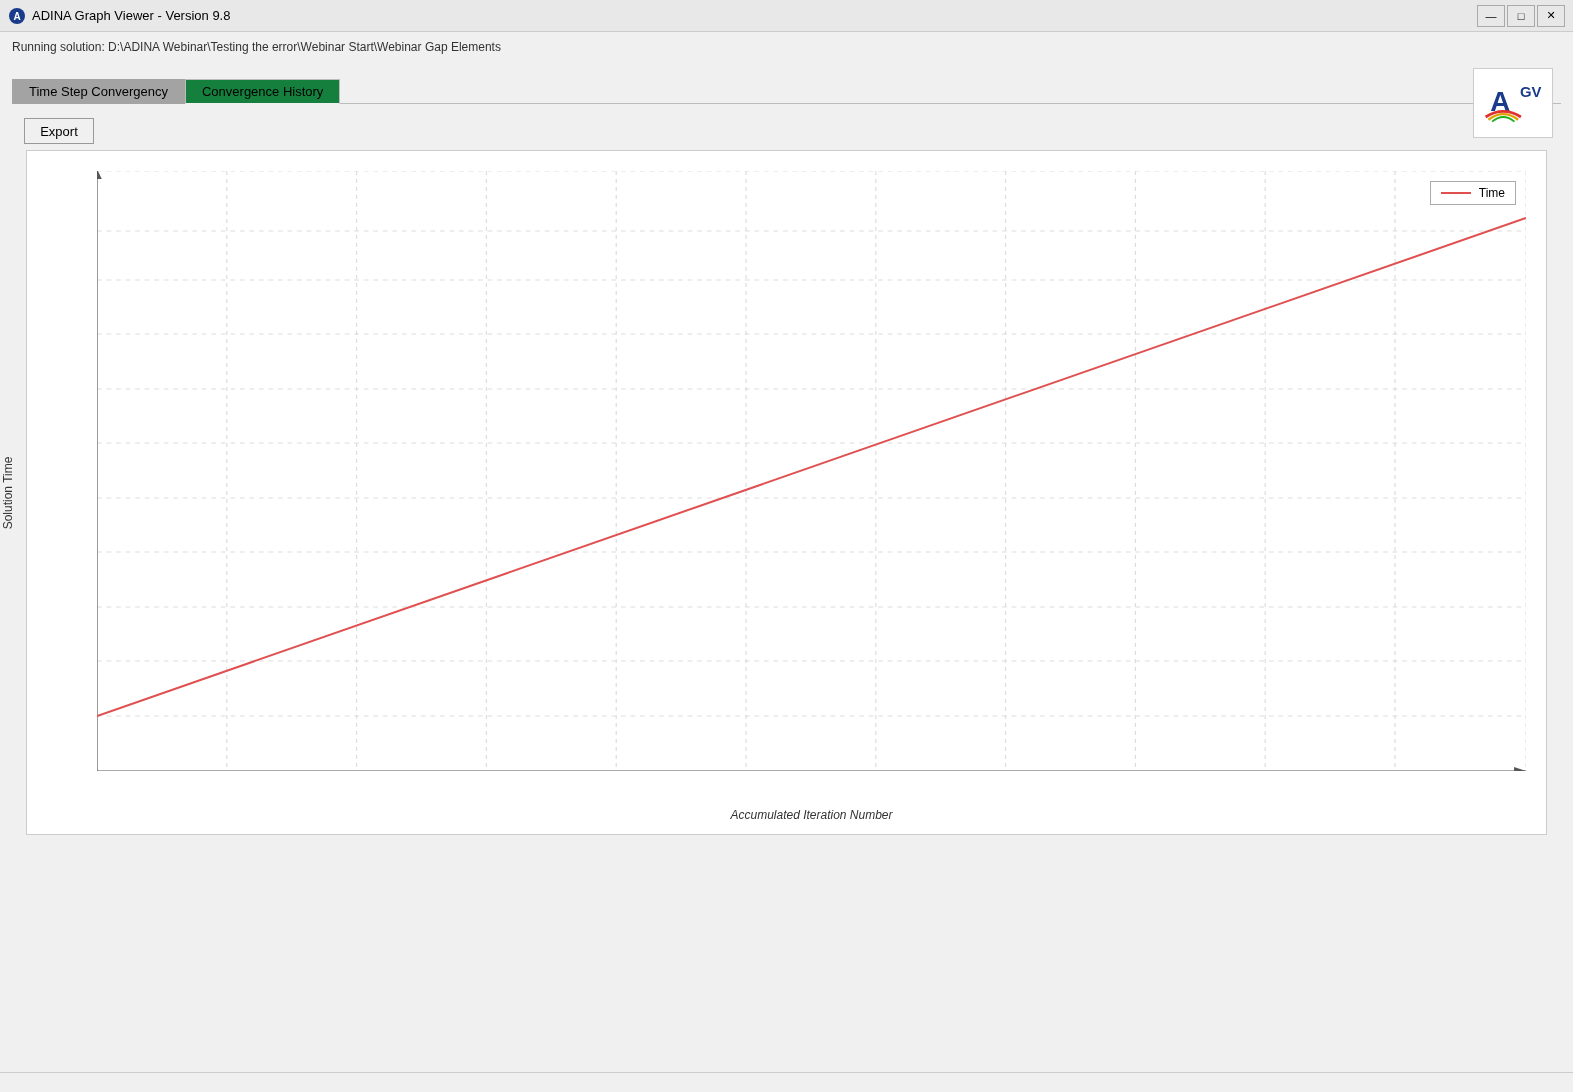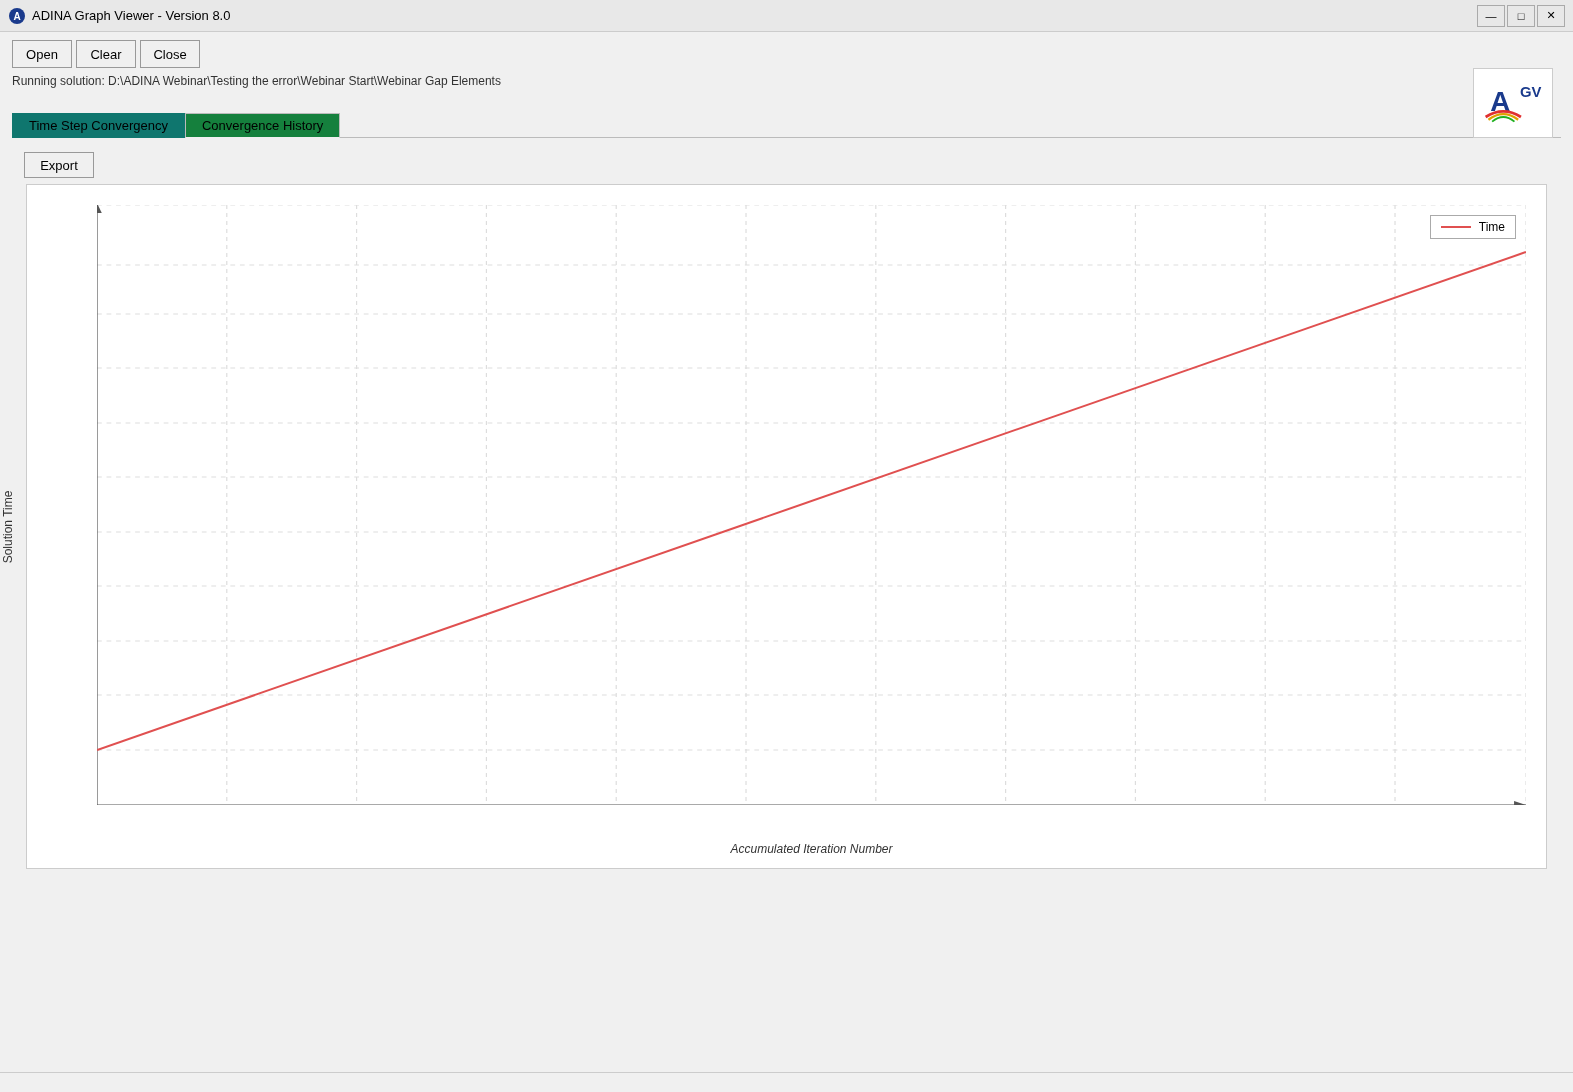--- a/index.html
+++ b/index.html
@@ -92,21 +92,21 @@
     .tabs {
       display: flex;
       border-bottom: 1px solid #bbb;
       margin-bottom: 0;
     }
     .tab {
       padding: 4px 16px;
       cursor: pointer;
       border: 1px solid transparent;
       font-size: 13px;
-      background: #0f766e;
+      background: #a3a3a3;
       position: relative;
       bottom: -1px;
     }
     .tab.active {
       background: #15803d;
       border: 1px solid #bbb;
       border-bottom-color: #f0f0f0;
     }
 
     .chart-area {
@@ -197,39 +197,32 @@
 </head>
 <body>
 
 <div class="title-bar">
   <div class="title-bar-left">
 
     <svg width="18" height="18" viewBox="0 0 18 18">
       <circle cx="9" cy="9" r="8" fill="#1a3a8c"></circle>
       <text x="9" y="13" text-anchor="middle" fill="white" font-size="10" font-weight="bold">A</text>
     </svg>
-    <span>ADINA Graph Viewer - Version 8.0</span>
+    <span>ADINA Graph Viewer - Version 9.8</span>
   </div>
   <div class="title-bar-controls">
     <button class="title-btn">—</button>
     <button class="title-btn">□</button>
     <button class="title-btn close-btn">✕</button>
   </div>
 </div>
 
 <div style="position:relative;">
   <div class="app-body">
 
-    <div class="toolbar">
-      <div class="toolbar-left">
-        <button class="btn">Open</button>
-        <button class="btn">Clear</button>
-        <button class="btn">Close</button>
-      </div>
-    </div>
 
     <div class="running-text">
       <span>Running solution: </span><span>D:\ADINA Webinar\Testing the error\Webinar Start\Webinar Gap Elements</span>
     </div>
 
     <div class="tabs">
       <div class="tab">
         <span>Time Step Convergency</span>
       </div>
       <div class="tab active">

